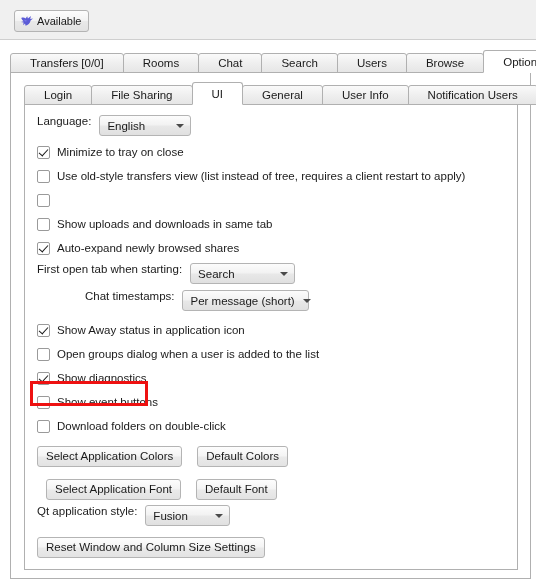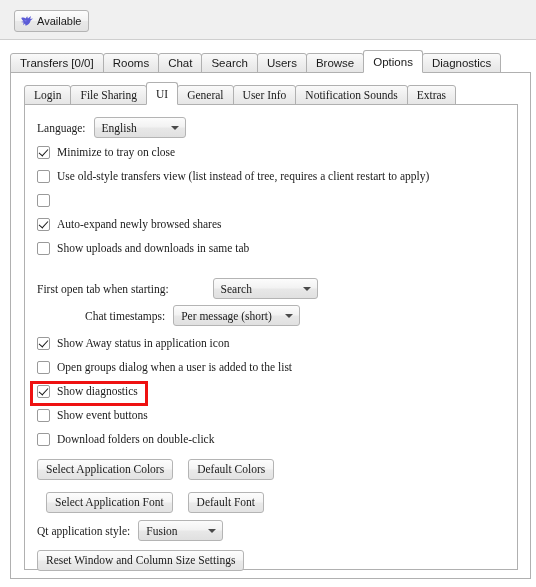--- a/index.html
+++ b/index.html
@@ -63,21 +63,21 @@
     display: flex;
     align-items: flex-end;
     z-index: 3;
   }
   .tab {
     position: relative;
     height: 20px;
     display: flex;
     align-items: center;
     justify-content: center;
-    padding: 0 9px;
+    padding: 0 19px;
     margin-right: -1px;
     background: linear-gradient(to bottom, #fafafa 0%, #efefef 50%, #e6e6e6 100%);
     border: 1px solid #b0b0b0;
     border-bottom: 1px solid #b0b0b0;
     border-top-left-radius: 3px;
     border-top-right-radius: 3px;
     box-sizing: border-box;
     font-size: 11.5px;
     color: #1a1a1a;
     white-space: nowrap;
@@ -91,21 +91,20 @@
     font-weight: normal;
   }
   .tabpage {
     position: relative;
     margin-top: -1px;
     height: 507px;
     background: #ffffff;
     border: 1px solid #b0b0b0;
     box-sizing: border-box;
     z-index: 1;
-    font-family: Liberation Serif, serif;
   }
 
   
   .tabwidget-inner {
     position: absolute;
     left: 13px; top: 9px;
     width: 494px;
     height: 489px;
   }
   .tabbar-inner { height: 23px; }
@@ -119,21 +118,21 @@
   }
 
   
   .form {
     position: absolute;
     left: 12px; top: 10px;
     right: 6px;
   }
   .row {
     display: flex;
-    align-items: center;
+    align-items: flex-start;
     height: 25px;
   }
   .label { font-size: 11.5px; color: #1a1a1a; white-space: nowrap; }
 
   .combo {
     display: inline-flex;
     align-items: center;
     height: 21px;
     background: linear-gradient(to bottom, #fcfcfc 0%, #f2f2f2 48%, #e8e8e8 52%, #e0e0e0 100%);
     border: 1px solid #b4b4b4;
@@ -264,21 +263,21 @@
             <div class="tab selected">
               <span>UI</span>
             </div>
             <div class="tab">
               <span>General</span>
             </div>
             <div class="tab">
               <span>User Info</span>
             </div>
             <div class="tab">
-              <span>Notification Sounds</span>
+              <span>Notification Users</span>
             </div>
             <div class="tab">
               <span>Extras</span>
             </div>
           </div>
         <div class="tabpage-inner">
 
           <div class="form">
 
             <div class="row">
@@ -295,30 +294,30 @@
                   <span class="label">Minimize to tray on close</span>
                 </div>
                 <div class="checkrow">
                   <span class="checkbox"></span>
                   <span class="label">Use old-style transfers view (list instead of tree, requires a client restart to apply)</span>
                 </div>
                 <div class="checkrow">
                   <span class="checkbox"></span>
                 </div>
                 <div class="checkrow">
+                  <span class="checkbox"></span>
+                  <span class="label">Show uploads and downloads in same tab</span>
+                </div>
+                <div class="checkrow">
                   <span class="checkbox checked"></span>
                   <span class="label">Auto-expand newly browsed shares</span>
                 </div>
-                <div class="checkrow">
-                  <span class="checkbox"></span>
-                  <span class="label">Show uploads and downloads in same tab</span>
-                </div>
               </div>
 
-            <div class="row" style="margin-top:16px;gap:36px;">
+            <div class="row" style="margin-top:3px;">
               <span class="label" style="margin-right:8px;">First open tab when starting:</span>
               <span class="combo" style="width:105px;">
                 <span>Search</span>
                 <span class="arrow"></span>
               </span>
             </div>
 
             <div class="row" style="margin-top:2px;margin-left:48px;">
               <span class="label" style="margin-right:8px;">Chat timestamps:</span>
               <span class="combo" style="width:127px;">

